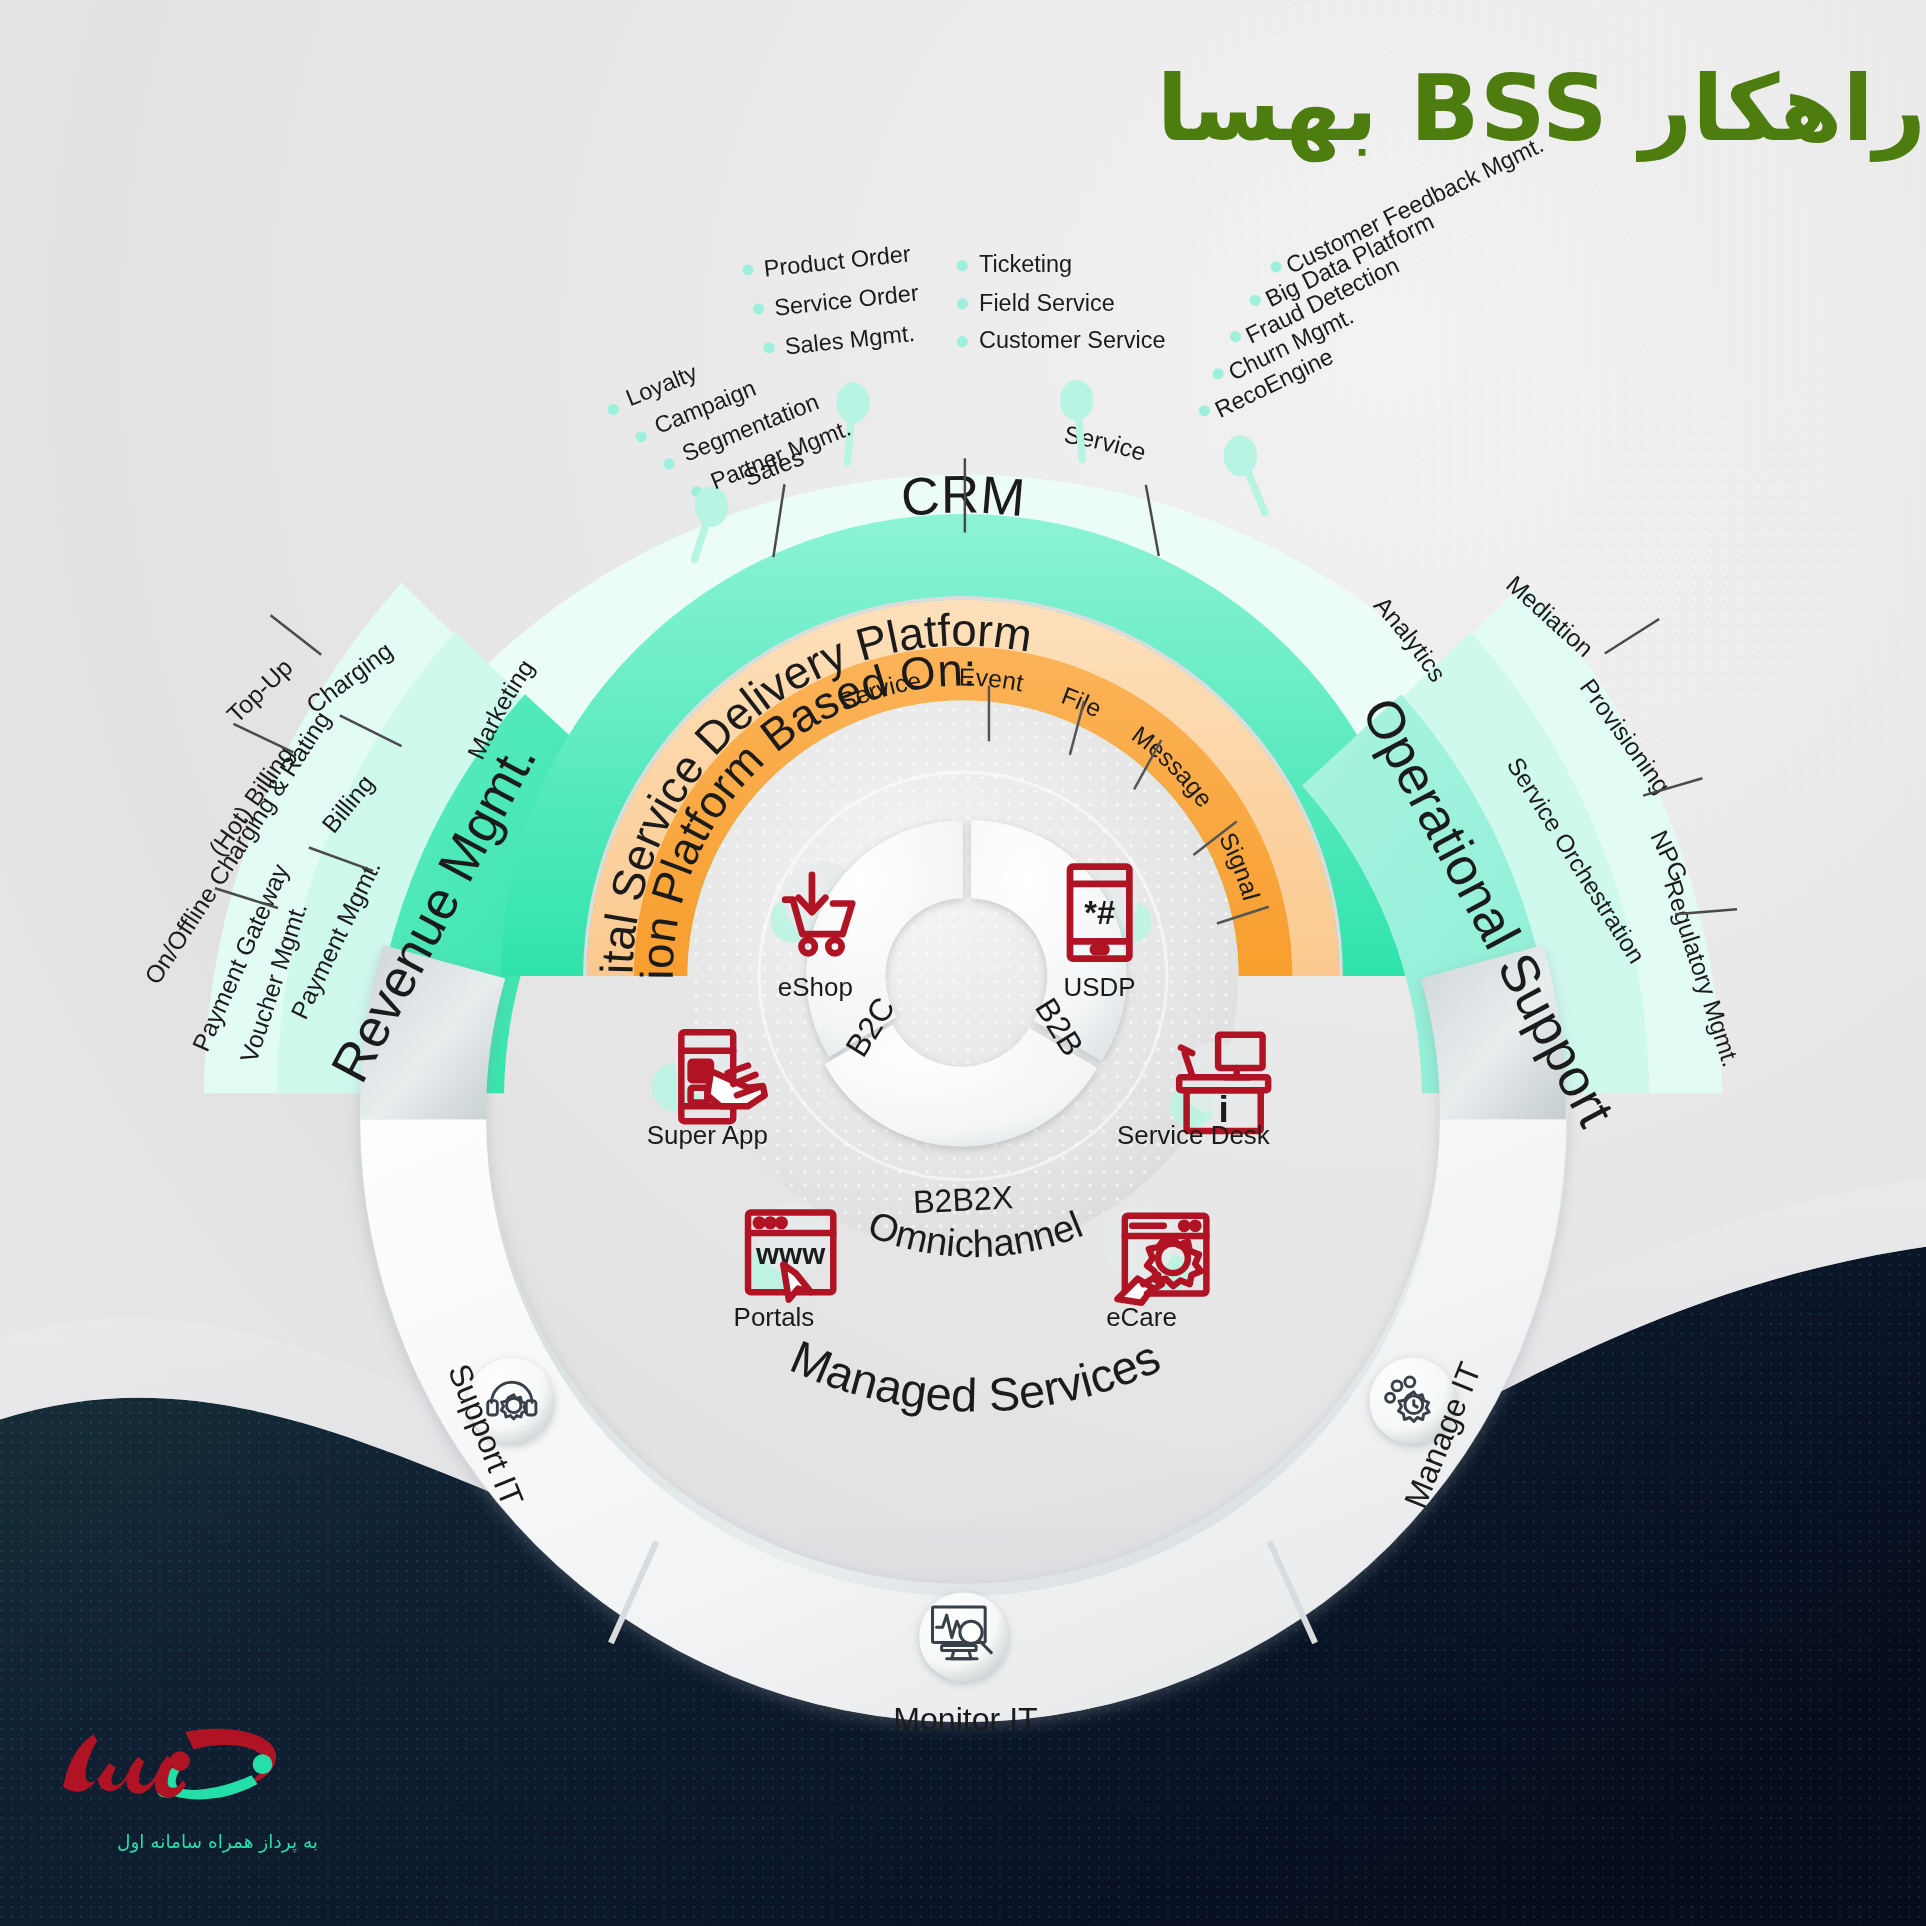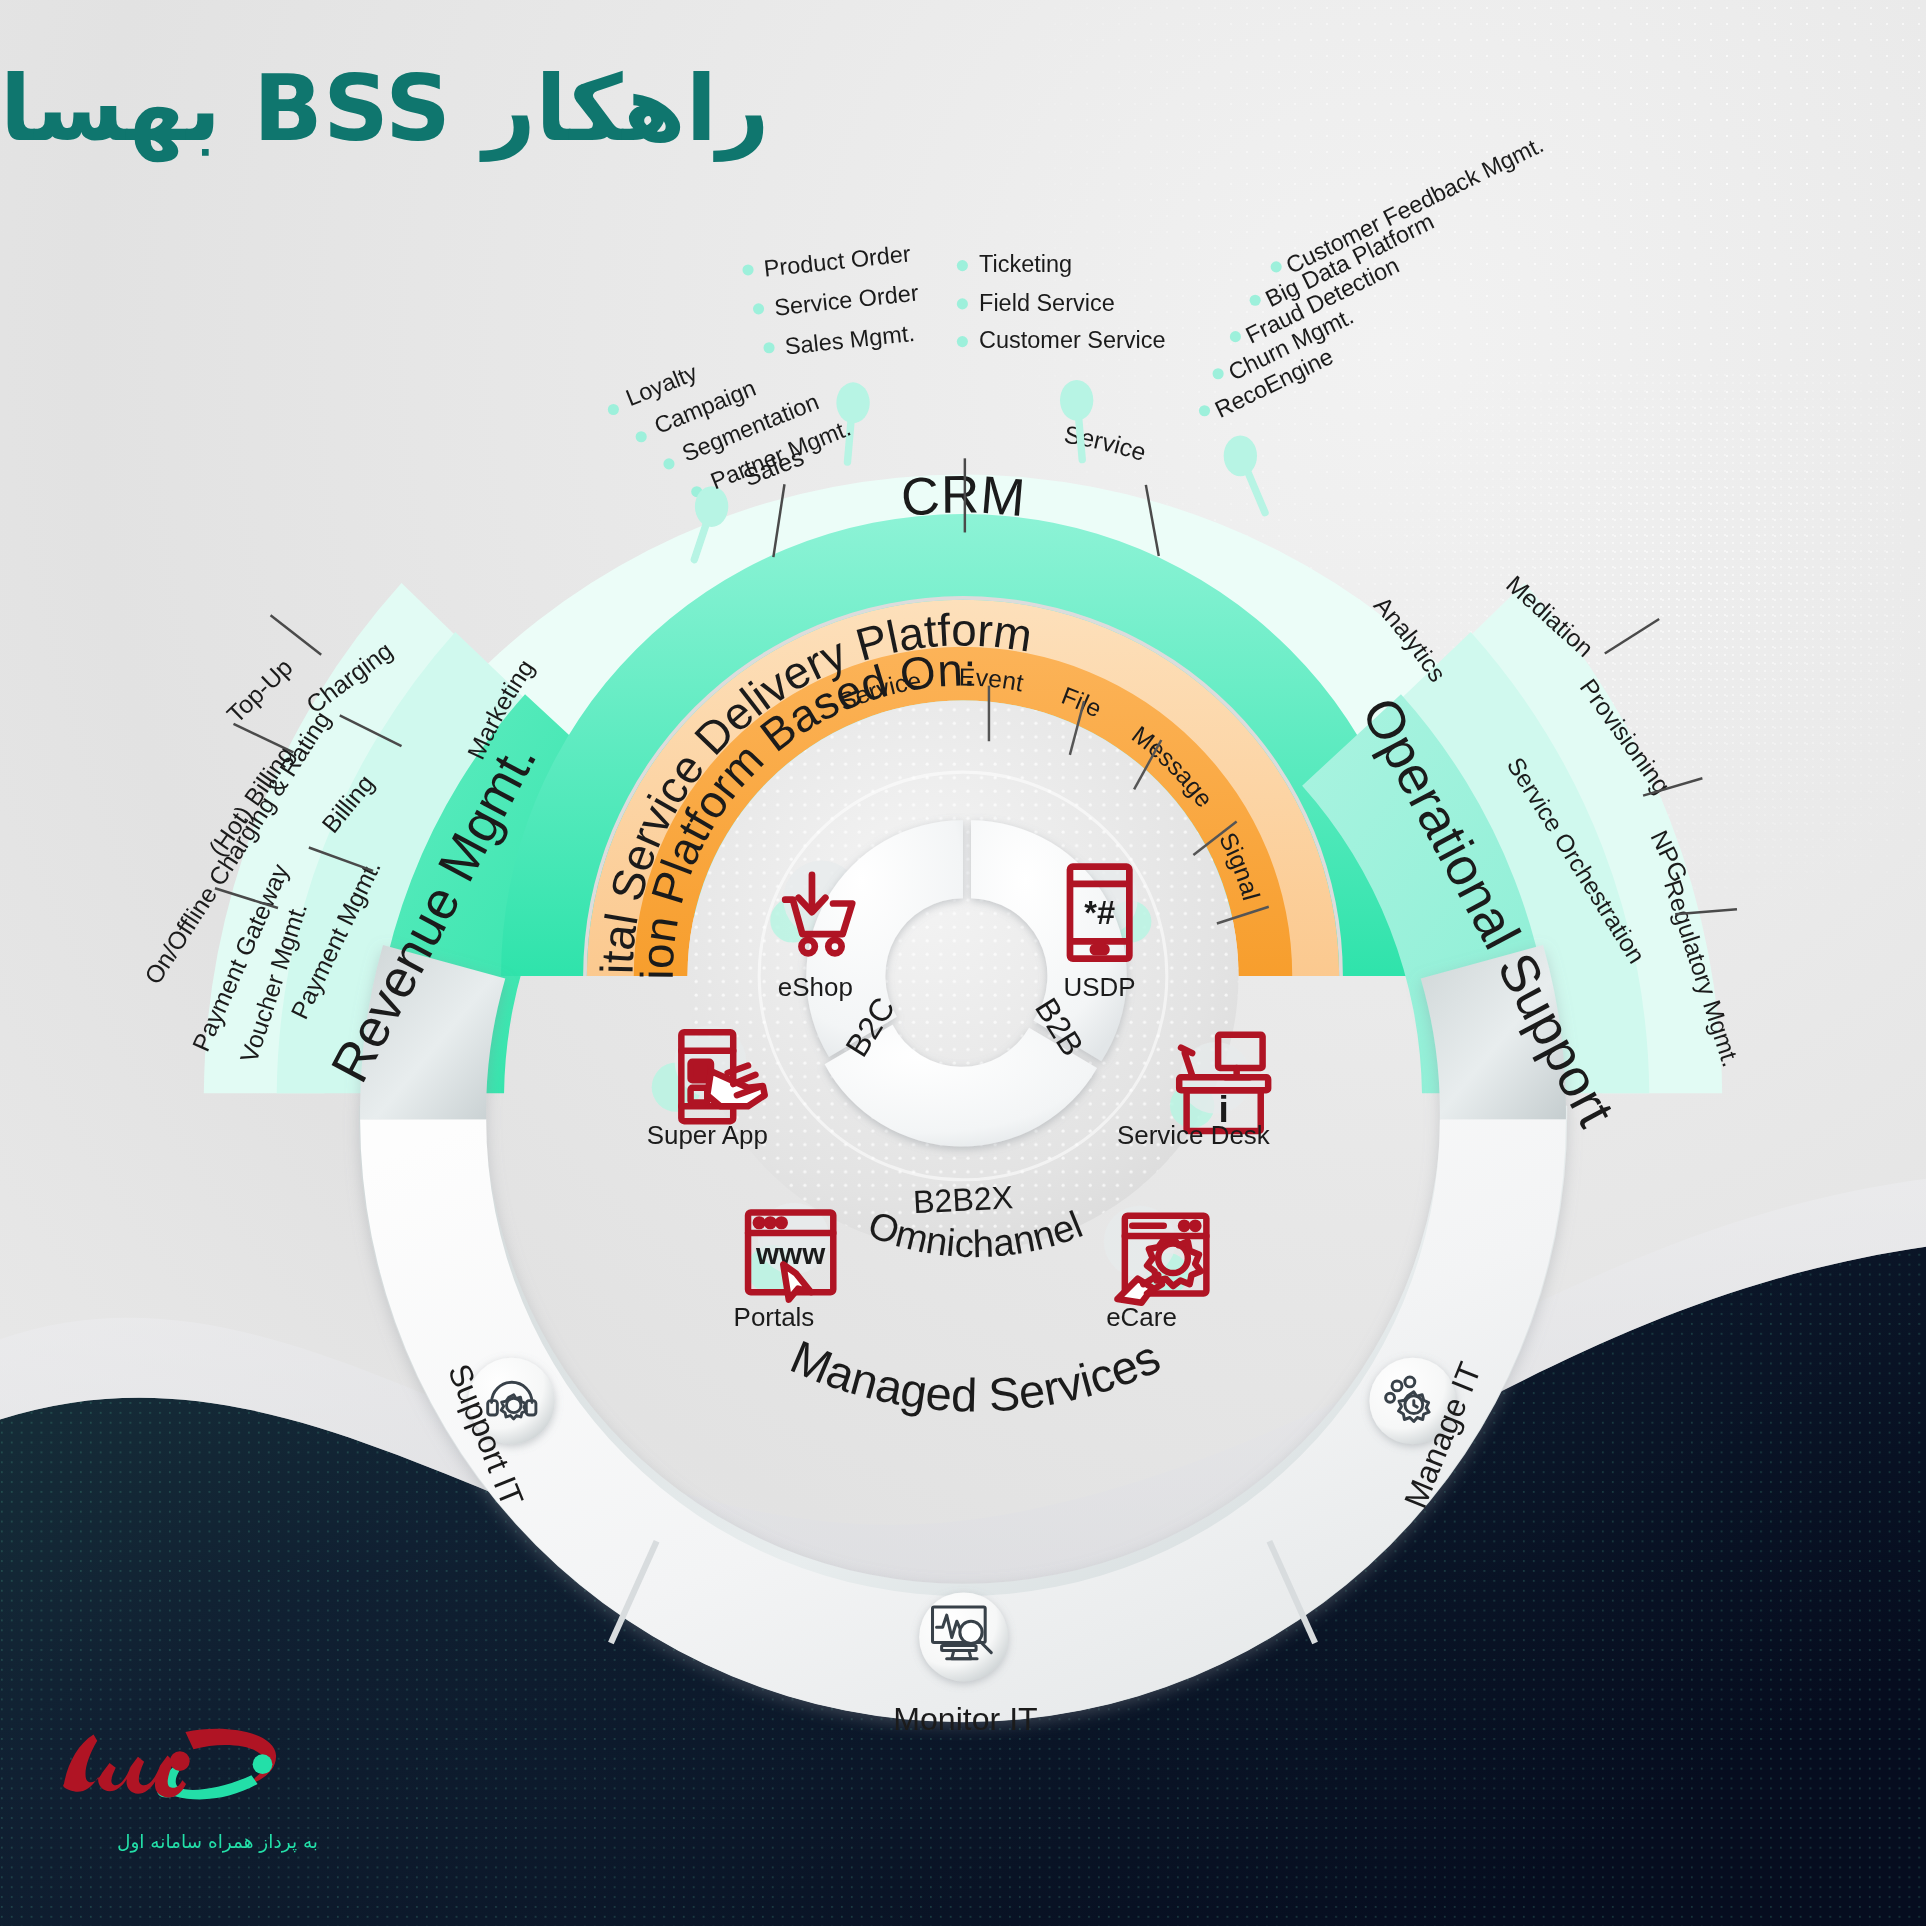--- a/index.html
+++ b/index.html
@@ -33,22 +33,22 @@
   }
   .wave-dark{
     position:absolute;left:0;bottom:0;width:1926px;height:772px;
   }
   .logo-wrap{position:absolute;left:59px;bottom:74px;width:259px;}
   .logo-sub{
     color:#23dfa8;font-size:18.5px;direction:rtl;text-align:right;
     margin-top:3px;font-family:"DejaVu Sans",sans-serif;
   }
   .title{
-    position:absolute;top:56px;left:0;width:1926px;text-align:left;
-    font-size:91px;font-weight:bold;color:#0f766e;direction:rtl;
+    position:absolute;top:56px;left:0;width:1926px;text-align:right;
+    font-size:91px;font-weight:bold;color:#4d7c0f;direction:rtl;
     font-family:"DejaVu Sans",sans-serif;letter-spacing:0.6px;
   }
   svg.diagram{position:absolute;left:0;top:0;width:1926px;height:1926px;}
   text{font-family:"Liberation Sans","DejaVu Sans",sans-serif;fill:#1b1b1b;}
   .leaderlabel{font-size:38px;}
   .subseg{font-size:40px;}
   .bandtitle{font-size:74px;}
   .bandtitle-big{font-size:86px;}
   .crm-title{font-size:86px;}
   .iconlabel{font-size:42px;}

